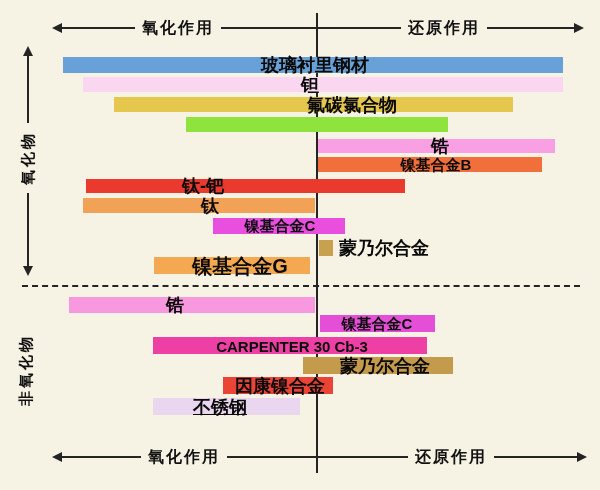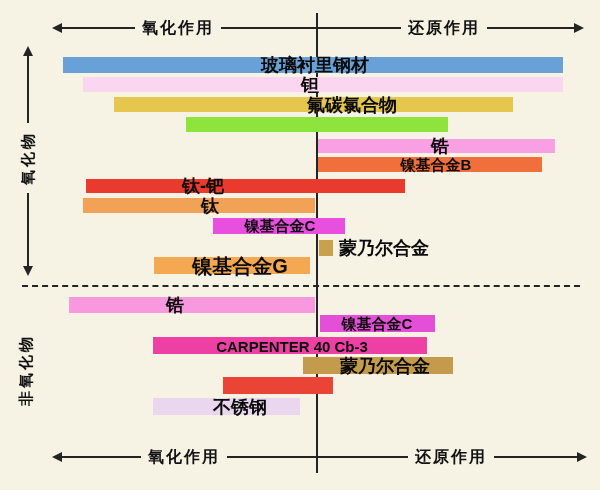--- a/index.html
+++ b/index.html
@@ -91,20 +91,21 @@
       <div class="bar-label" style="left: 280px; top: 226px; font-size: 15px;">镍基合金C</div>
       <div class="bar" style="left: 319px; top: 240px; width: 14px; height: 16px; background: rgb(199, 161, 80);"></div>
       <div class="bar-label" style="left: 384px; top: 248px;">蒙乃尔合金</div>
       <div class="bar" style="left: 154px; top: 257px; width: 156px; height: 17px; background: rgb(243, 168, 81);"></div>
       <div class="bar-label" style="left: 240px; top: 265.5px; font-size: 20px;">镍基合金G</div>
       <div class="bar" style="left: 69px; top: 297px; width: 246px; height: 16px; background: rgb(248, 152, 222);"></div>
       <div class="bar-label" style="left: 175px; top: 305px;">锆</div>
       <div class="bar" style="left: 320px; top: 315px; width: 115px; height: 17px; background: rgb(228, 79, 216);"></div>
       <div class="bar-label" style="left: 377px; top: 323.5px; font-size: 15px;">镍基合金C</div>
       <div class="bar" style="left: 153px; top: 337px; width: 274px; height: 17px; background: rgb(238, 63, 165);"></div>
-      <div class="bar-label" style="left: 292px; top: 345.5px; font-size: 15px;">CARPENTER 40 Cb-3</div>
+      <div class="bar-label" style="left: 292px; top: 345.5px; font-size: 15px;">CARPENTER 30 Cb-3</div>
       <div class="bar" style="left: 303px; top: 357px; width: 150px; height: 17px; background: rgb(196, 155, 77);"></div>
       <div class="bar-label" style="left: 385px; top: 365.5px;">蒙乃尔合金</div>
       <div class="bar" style="left: 223px; top: 377px; width: 110px; height: 17px; background: rgb(233, 68, 53);"></div>
+      <div class="bar-label" style="left: 280px; top: 385.5px;">因康镍合金</div>
       <div class="bar" style="left: 153px; top: 398px; width: 147px; height: 17px; background: rgb(234, 214, 238);"></div>
-      <div class="bar-label" style="left: 240px; top: 406.5px;">不锈钢</div>
+      <div class="bar-label" style="left: 220px; top: 406.5px; text-decoration: underline;">不锈钢</div>
     </div>
 </div>
 
 </body></html>

